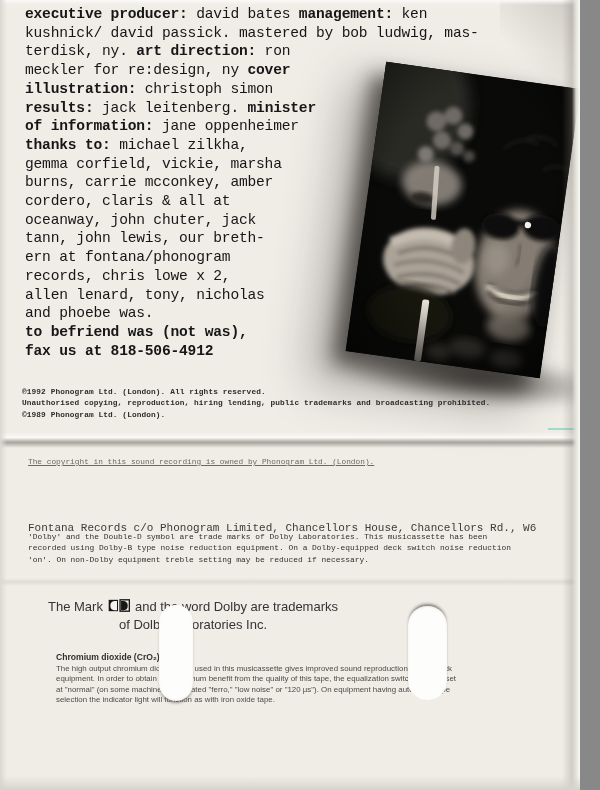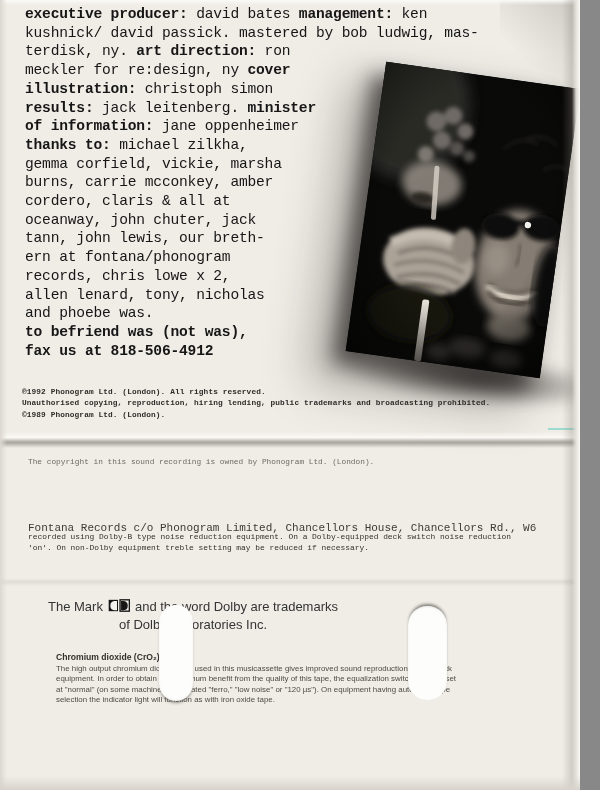--- a/index.html
+++ b/index.html
@@ -32,21 +32,21 @@
   .photo-wrap{position:absolute;left:365px;top:74px;width:196px;height:292px;z-index:2;
         transform:rotate(8deg);background:#0a0a09;
         box-shadow:-12px 14px 20px 0 rgba(30,28,26,.65),-26px 28px 46px 8px rgba(60,57,53,.35);}
   .photo-wrap svg{display:block;}
   .smudge{position:absolute;left:340px;top:358px;width:250px;height:46px;z-index:1;
         background:radial-gradient(ellipse at 55% 45%,rgba(22,20,18,.7),rgba(22,20,18,0) 70%);
         filter:blur(6px);transform:rotate(5deg);}
   
   .legal{position:absolute;left:22px;top:387px;z-index:3;font-size:7.8px;line-height:11.4px;
         font-weight:700;color:#2e2c29;letter-spacing:.1px;white-space:pre;}
-  .copyright-note{position:absolute;left:28px;top:458px;z-index:3;font-size:7.8px;color:#6e6963;white-space:pre;}
+  .copyright-note{position:absolute;left:28px;top:458px;z-index:3;font-size:7.8px;color:#6e6963;white-space:pre;text-decoration:underline;}
   .address{position:absolute;left:28px;top:494px;z-index:3;font-size:11px;color:#3d3a35;white-space:pre;margin-top:28px;}
   .dolby-notice{position:absolute;left:28px;top:531px;z-index:3;font-size:7.9px;line-height:11.3px;
         color:#33302c;white-space:pre;}
   
   .dolby-tm{position:absolute;left:48px;top:598px;width:290px;z-index:3;
         font-family:"Liberation Sans","DejaVu Sans",sans-serif;font-size:13px;line-height:17.5px;color:#343434;}
   .dolby-tm .l1{display:flex;align-items:flex-start;gap:5px;white-space:pre;}
   .dolby-tm .l2{text-align:center;}
   .dd-logo{display:inline-block;vertical-align:-2px;}
   
@@ -143,21 +143,21 @@
           <ellipse cx="160" cy="278" rx="16" ry="9"></ellipse>
           <ellipse cx="92" cy="280" rx="12" ry="8"></ellipse>
       </g>
       <rect width="196" height="292" fill="url(#vig)"></rect>
     </svg>
   </div>
 
   <div class="legal" id="legal"><div class="">℗1992 Phonogram Ltd. (London). All rights reserved.</div><div class="">Unauthorised copying, reproduction, hiring lending, public trademarks and broadcasting prohibited.</div><div class="">©1989 Phonogram Ltd. (London).</div></div>
   <div class="copyright-note">The copyright in this sound recording is owned by Phonogram Ltd. (London).</div>
   <div class="address">Fontana Records c/o Phonogram Limited, Chancellors House, Chancellors Rd., W6</div>
-  <div class="dolby-notice" id="dolby-notice"><div class="">recorded using Dolby-B type noise reduction equipment. On a Dolby-equipped deck switch noise reduction</div><div class="">'on'. On non-Dolby equipment treble setting may be reduced if necessary.</div></div>
+  <div class="dolby-notice" id="dolby-notice"><div class="">'Dolby' and the Double-D symbol are trade marks of Dolby Laboratories. This musicassette has been</div><div class="">recorded using Dolby-B type noise reduction equipment. On a Dolby-equipped deck switch noise reduction</div><div class="">'on'. On non-Dolby equipment treble setting may be reduced if necessary.</div></div>
 
   <div class="dolby-tm">
     <div class="l1">
       <span>The Mark</span>
       <svg class="dd-logo" width="26" height="15" viewBox="0 0 26 15">
         <rect x="0.8" y="0.8" width="11" height="13.4" fill="#161616"></rect>
         <path d="M10.6,2.3 L10.6,13 L7.4,13 A5.4,5.4 0 0 1 7.4,2.3 Z" fill="#f4f2ee"></path>
         <rect x="14.2" y="0.8" width="11" height="13.4" fill="none" stroke="#161616" stroke-width="1.6"></rect>
         <path d="M15.4,2.3 L15.4,13 L18.6,13 A5.4,5.4 0 0 0 18.6,2.3 Z" fill="#161616"></path>
       </svg>

